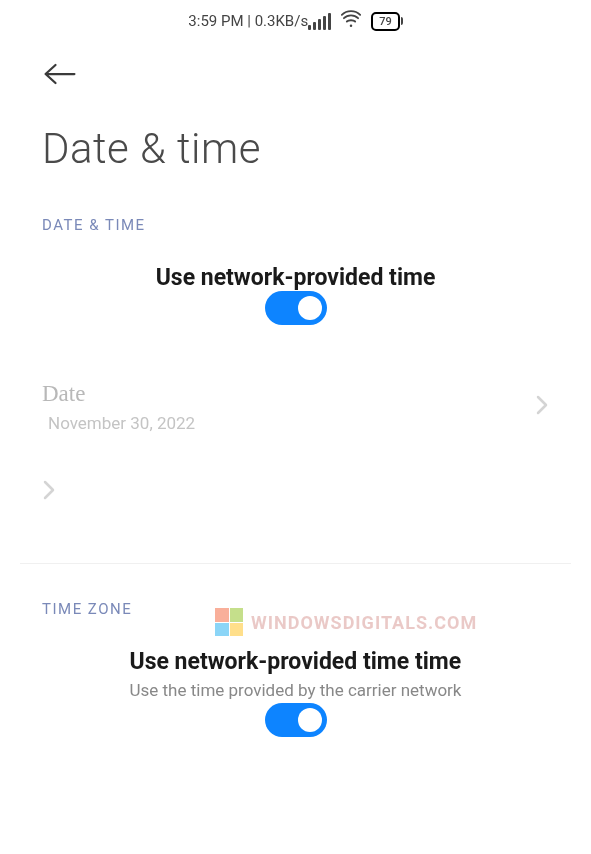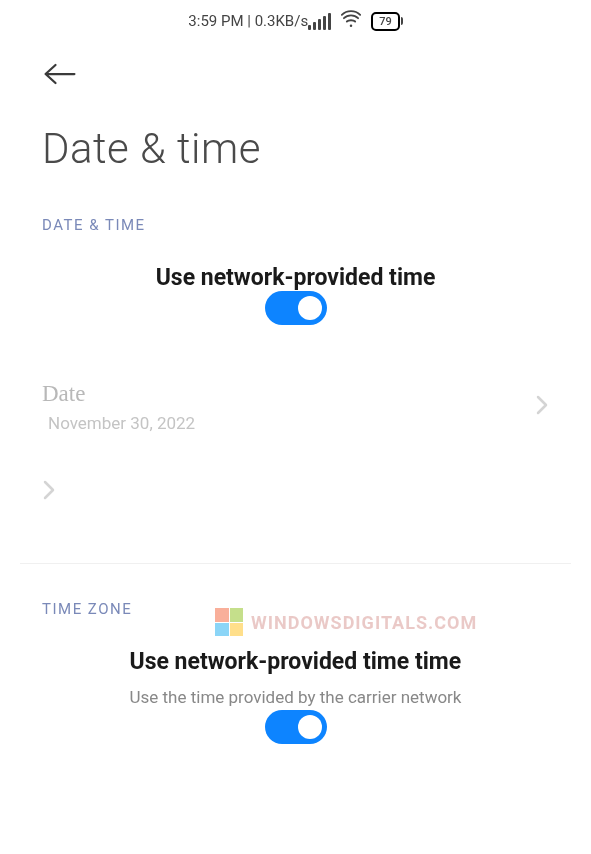--- a/index.html
+++ b/index.html
@@ -133,21 +133,21 @@
     .setting-value-disabled {
       font-size: 17px;
       color: #c4c4c4;
       margin-top: 6px;
       margin-left: 6px;
     }
     
     .setting-subtitle {
       font-size: 17px;
       color: #888;
-      margin-top: 11px;
+      margin-top: 4px;
       line-height: 1.4;
     }
     
     .toggle {
       width: 62px;
       height: 34px;
       background: #0d84ff;
       border-radius: 20px;
       position: relative;
       flex-shrink: 0;

